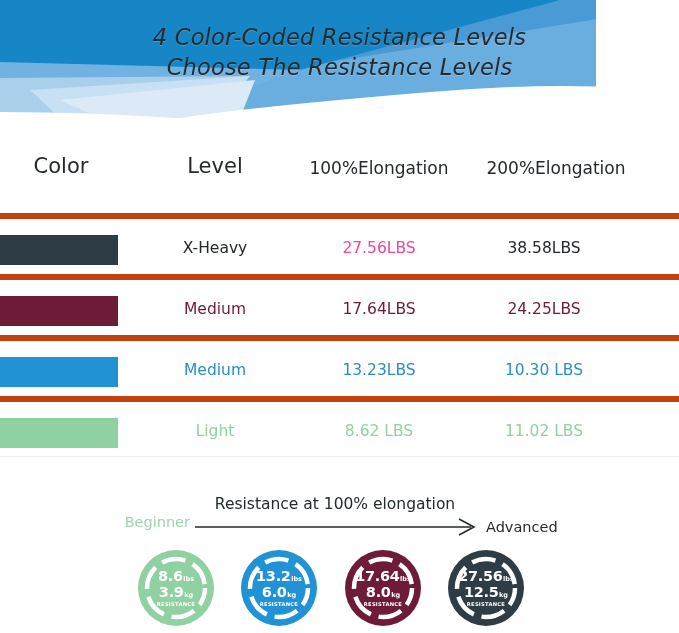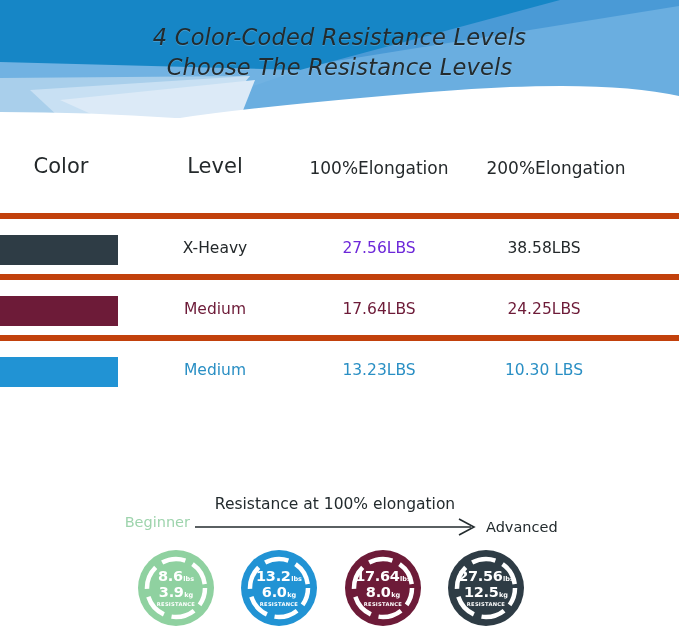--- a/index.html
+++ b/index.html
@@ -16,21 +16,21 @@
     position: relative;
     width: 679px;
     height: 633px;
     background: #ffffff;
   }
 
   
   .banner {
     position: absolute;
     left: 0; top: 0;
-    width: 679px;
+    width: 596px;
     height: 118px;
     overflow: hidden;
   }
   .banner svg { display: block; width: 679px; height: 118px; }
 
   .banner-title {
     position: absolute;
     left: 0; top: 22px;
     width: 679px;
     text-align: center;
@@ -230,38 +230,44 @@
     <div class="thead">
       <div class="th th-color">Color</div>
       <div class="th th-level">Level</div>
       <div class="th th-e100">100%Elongation</div>
       <div class="th th-e200">200%Elongation</div>
     </div>
 
     <div class="row">
       <div class="swatch" style="background: rgb(46, 60, 69);"></div>
       <div class="cell c-level" style="color: rgb(36, 41, 43);">X-Heavy</div>
-      <div class="cell c-e100" style="color: #6d28d9;">27.56LBS</div>
+      <div class="cell c-e100" style="color: #ec4899;">27.56LBS</div>
       <div class="cell c-e200" style="color: rgb(36, 41, 43);">38.58LBS</div>
     </div>
 
     <div class="row">
       <div class="swatch" style="background: rgb(109, 27, 56);"></div>
       <div class="cell c-level" style="color: rgb(109, 27, 56);">Medium</div>
       <div class="cell c-e100" style="color: rgb(109, 27, 56);">17.64LBS</div>
       <div class="cell c-e200" style="color: rgb(109, 27, 56);">24.25LBS</div>
     </div>
 
     <div class="row">
       <div class="swatch" style="background: rgb(33, 147, 212);"></div>
       <div class="cell c-level" style="color: rgb(42, 143, 196);">Medium</div>
       <div class="cell c-e100" style="color: rgb(42, 143, 196);">13.23LBS</div>
       <div class="cell c-e200" style="color: rgb(42, 143, 196);">10.30 LBS</div>
     </div>
 
+    <div class="row last">
+      <div class="swatch" style="background: rgb(143, 209, 160);"></div>
+      <div class="cell c-level" style="color: rgb(143, 209, 160);">Light</div>
+      <div class="cell c-e100" style="color: rgb(143, 209, 160);">8.62 LBS</div>
+      <div class="cell c-e200" style="color: rgb(143, 209, 160);">11.02 LBS</div>
+    </div>
 
   </div>
 
   <div class="scale">
     <div class="scale-caption">Resistance at 100% elongation</div>
     <div class="scale-begin" style="color: rgb(158, 212, 173);">Beginner</div>
     <div class="scale-arrow">
       <svg width="285" height="20" viewBox="0 0 285 20">
         <line x1="0" y1="10" x2="276" y2="10" stroke="#232b2e" stroke-width="1.6"></line>
         <polyline points="264,2 279,10 264,18" fill="none" stroke="#232b2e" stroke-width="1.6"></polyline>

